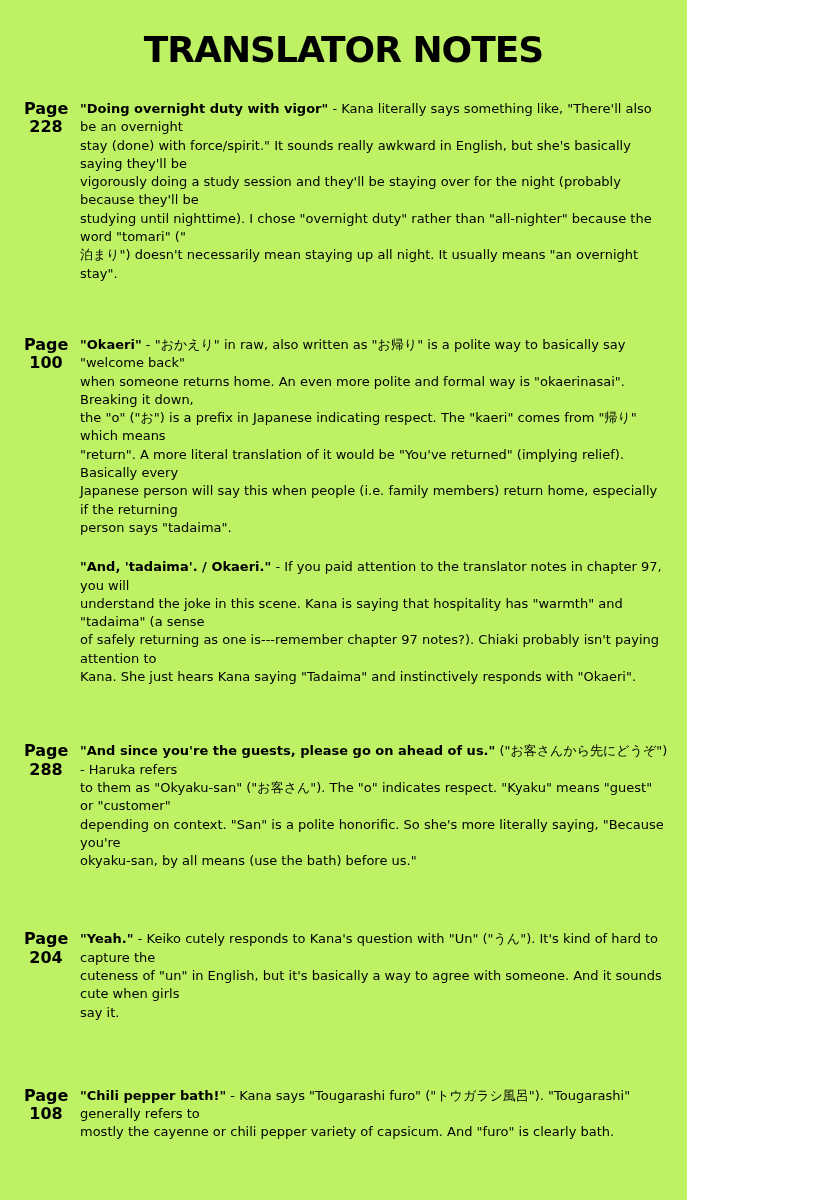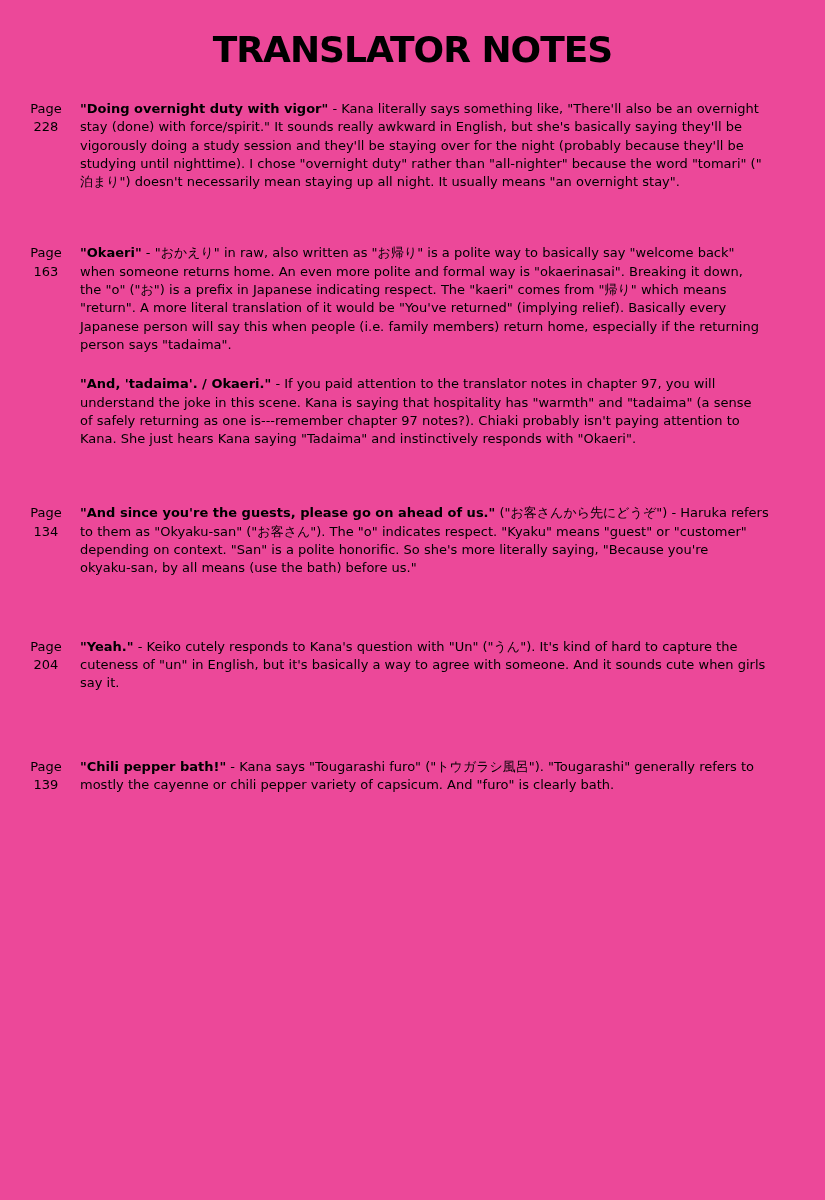--- a/index.html
+++ b/index.html
@@ -2,23 +2,23 @@
 <html><head>
 <meta charset="utf-8">
 <style>
   html, body {
     margin: 0;
     padding: 0;
     background: #ffffff;
   }
   .page {
     position: relative;
-    width: 825px;
+    width: 687px;
     min-height: 1200px;
-    background: #ec4899;
+    background: #bef264;
     color: #000000;
     font-family: "DejaVu Sans", sans-serif;
     overflow: hidden;
   }
   .title {
     margin: 28px 0 0 0;
     text-align: center;
     font-size: 36px;
     line-height: 44px;
     font-weight: bold;
@@ -34,22 +34,22 @@
   }
   .row-1 { margin-top: 28px; }
   .row-2 { margin-top: 53px; }
   .row-3 { margin-top: 56px; }
   .row-4 { margin-top: 60px; }
   .row-5 { margin-top: 65px; }
   .page-col {
     flex: none;
     width: 44px;
     text-align: center;
-    font-weight: normal;
-    font-size: 13px;
+    font-weight: bold;
+    font-size: 16px;
     line-height: 18.3px;
   }
   .text-col {
     flex: 1;
     margin-left: 12px;
     font-size: 13px;
     line-height: 18.3px;
   }
   .para {
     margin: 0;
@@ -79,40 +79,40 @@
 stay (done) with force/spirit." It sounds really awkward in English, but she's basically saying they'll be
 vigorously doing a study session and they'll be staying over for the night (probably because they'll be
 studying until nighttime). I chose "overnight duty" rather than "all-nighter" because the word "tomari" ("
 泊まり") doesn't necessarily mean staying up all night. It usually means "an overnight stay".</span></p>
     </div>
   </div>
 
   <div class="note-row row-2">
     <div class="page-col">
       <div>Page</div>
-      <div>163</div>
+      <div>100</div>
     </div>
     <div class="text-col">
       <p class="para"><strong>"Okaeri"</strong><span> - "おかえり" in raw, also written as "お帰り" is a polite way to basically say "welcome back"
 when someone returns home. An even more polite and formal way is "okaerinasai". Breaking it down,
 the "o" ("お") is a prefix in Japanese indicating respect. The "kaeri" comes from "帰り" which means
 "return". A more literal translation of it would be "You've returned" (implying relief). Basically every
 Japanese person will say this when people (i.e. family members) return home, especially if the returning
 person says "tadaima".</span></p>
       <p class="para"><strong>"And, 'tadaima'. / Okaeri."</strong><span> - If you paid attention to the translator notes in chapter 97, you will
 understand the joke in this scene. Kana is saying that hospitality has "warmth" and "tadaima" (a sense
 of safely returning as one is---remember chapter 97 notes?). Chiaki probably isn't paying attention to
 Kana. She just hears Kana saying "Tadaima" and instinctively responds with "Okaeri".</span></p>
     </div>
   </div>
 
   <div class="note-row row-3">
     <div class="page-col">
       <div>Page</div>
-      <div>134</div>
+      <div>288</div>
     </div>
     <div class="text-col">
       <p class="para"><strong>"And since you're the guests, please go on ahead of us."</strong><span> ("お客さんから先にどうぞ") - Haruka refers
 to them as "Okyaku-san" ("お客さん"). The "o" indicates respect. "Kyaku" means "guest" or "customer"
 depending on context. "San" is a polite honorific. So she's more literally saying, "Because you're
 okyaku-san, by all means (use the bath) before us."</span></p>
     </div>
   </div>
 
   <div class="note-row row-4">
@@ -123,21 +123,21 @@
     <div class="text-col">
       <p class="para"><strong>"Yeah."</strong><span> - Keiko cutely responds to Kana's question with "Un" ("うん"). It's kind of hard to capture the
 cuteness of "un" in English, but it's basically a way to agree with someone. And it sounds cute when girls
 say it.</span></p>
     </div>
   </div>
 
   <div class="note-row row-5">
     <div class="page-col">
       <div>Page</div>
-      <div>139</div>
+      <div>108</div>
     </div>
     <div class="text-col">
       <p class="para"><strong>"Chili pepper bath!"</strong><span> - Kana says "Tougarashi furo" ("トウガラシ風呂"). "Tougarashi" generally refers to
 mostly the cayenne or chili pepper variety of capsicum. And "furo" is clearly bath.</span></p>
     </div>
   </div>
 
 </div>
 
 </body></html>

